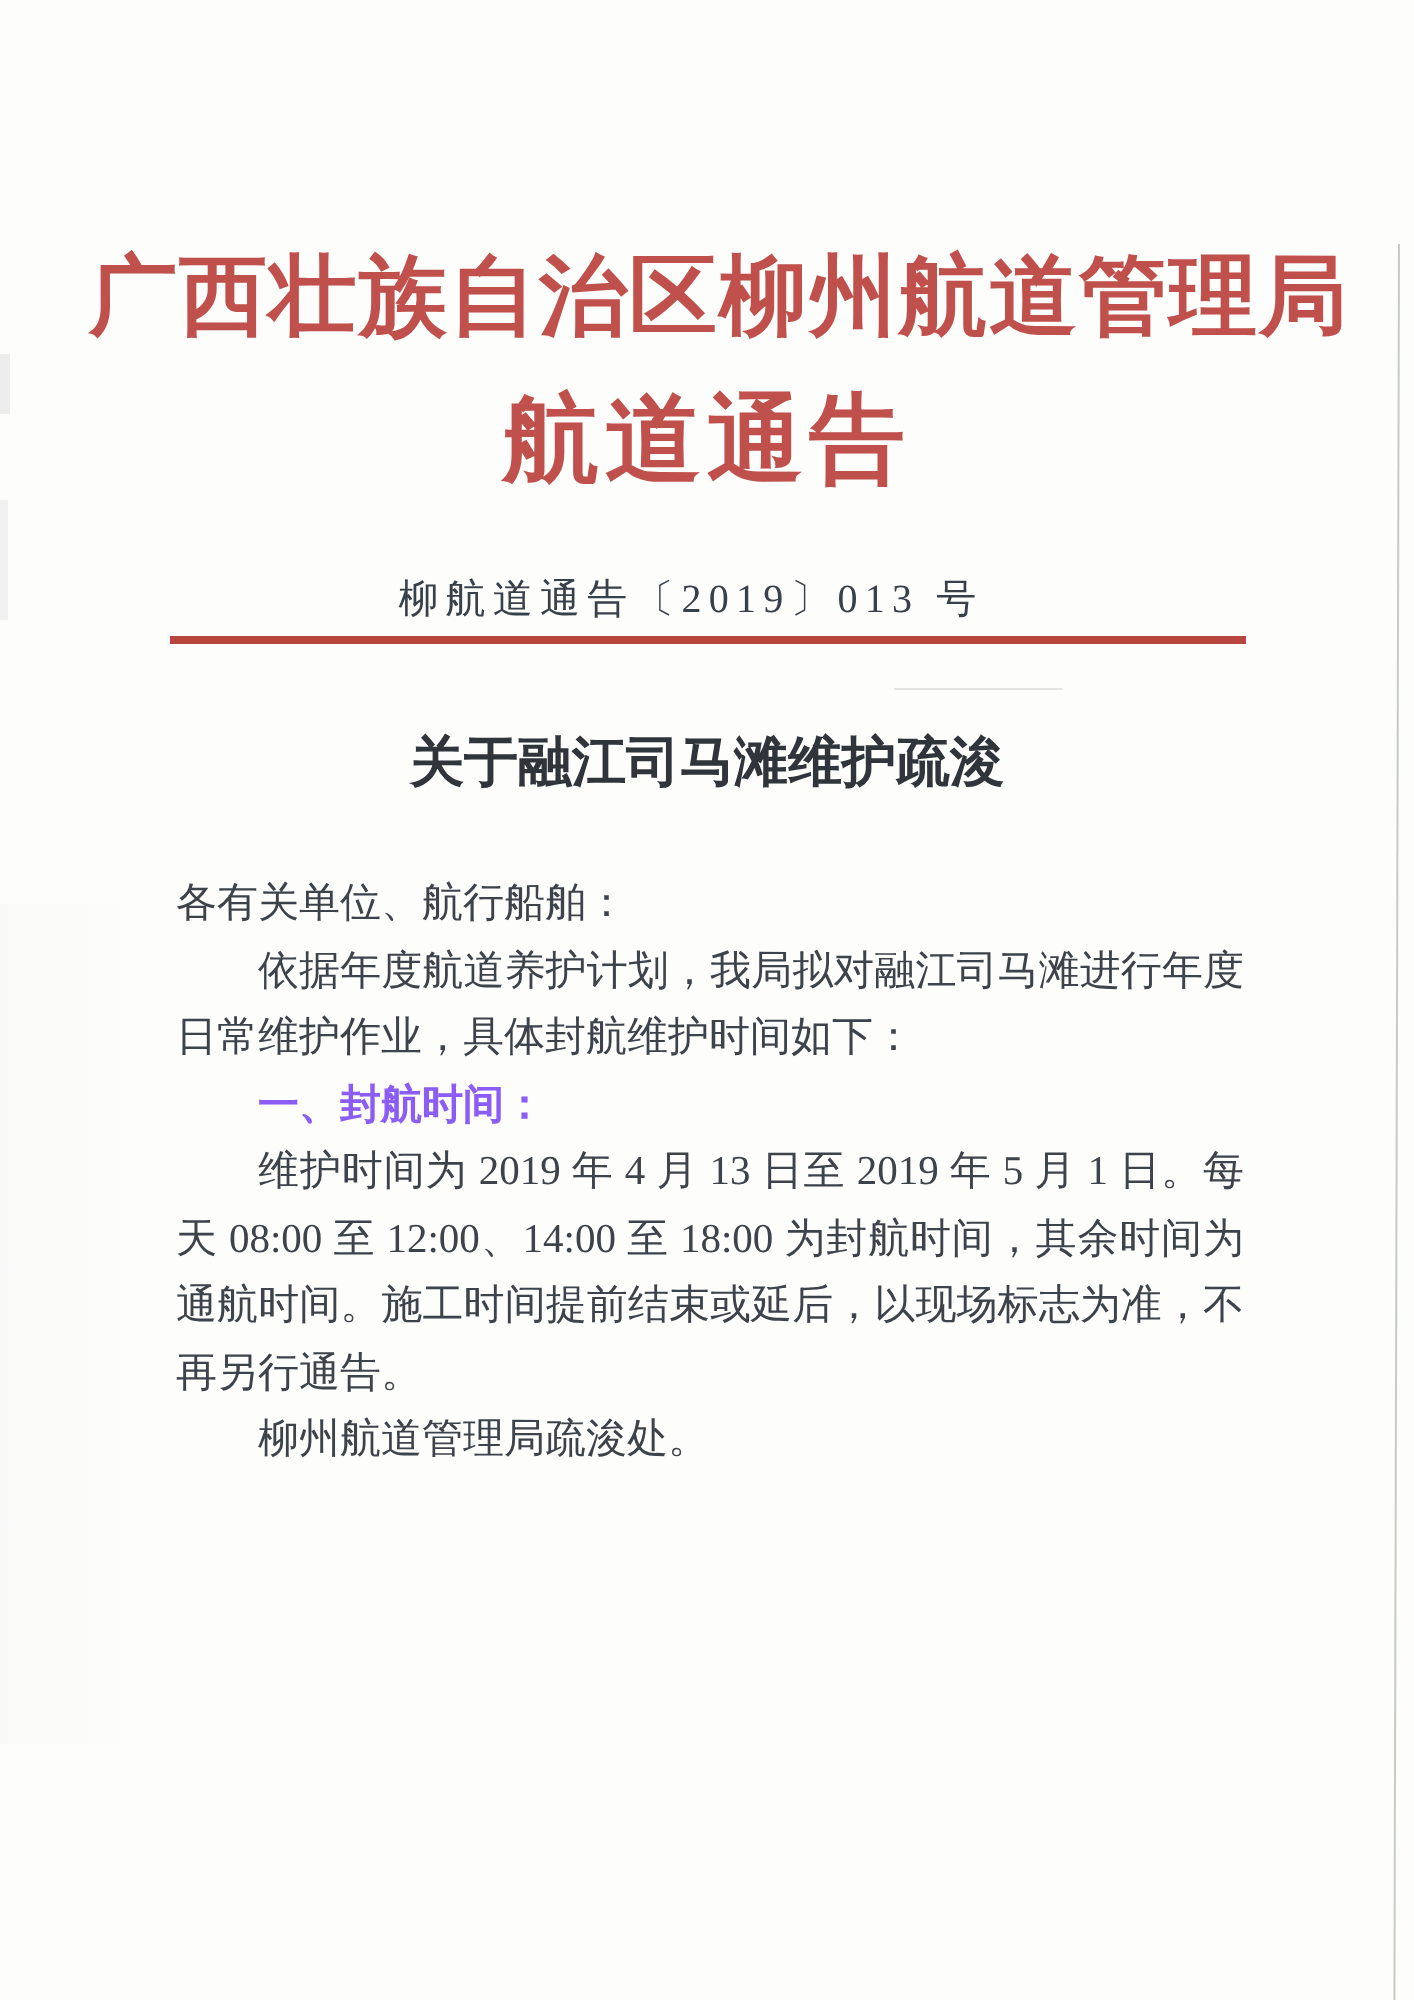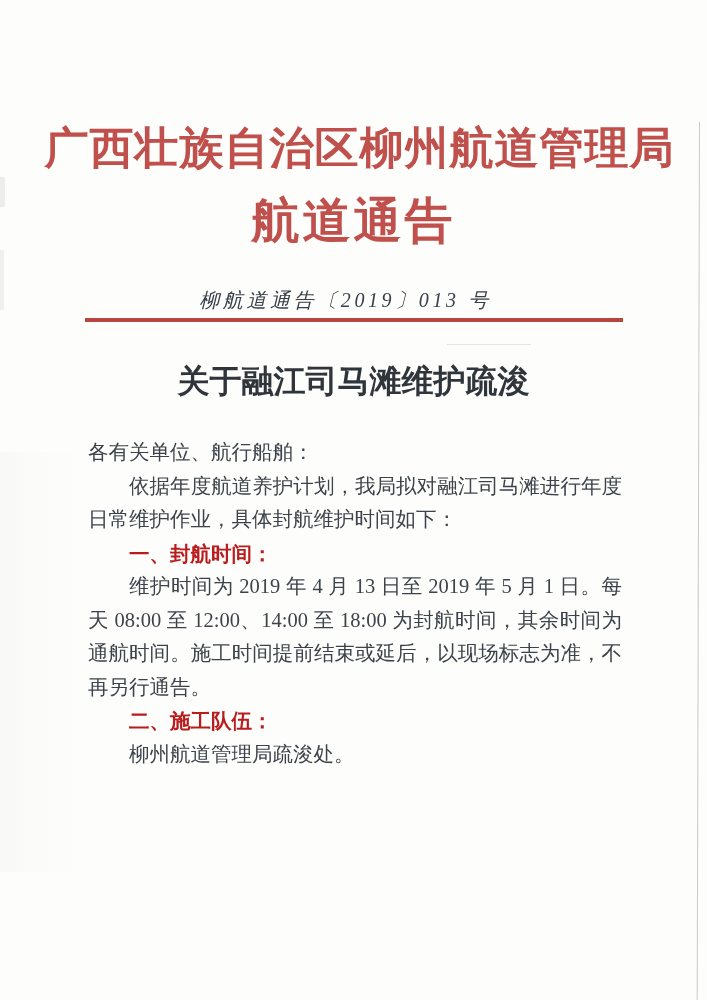--- a/index.html
+++ b/index.html
@@ -45,46 +45,45 @@
     font-size:48px;line-height:58px;
     font-weight:bold;letter-spacing:3px;
     color:var(--accent-red);
   }
   .doc-number{
     margin:37px 16px 0 0;
     text-align:center;
     font-size:20px;line-height:26px;
     letter-spacing:0.18em;
     color:#384049;
-    font-style:italic;
   }
   .red-rule{
     margin:5px auto 0 auto;
     width:538px;height:4px;
     background:var(--rule-red);
   }
   .notice-title{
     margin:45px 0 0 0;
     text-align:center;
-    font-size:32px;line-height:29px;
+    font-size:27px;line-height:29px;
     font-weight:bold;
     color:#2f353b;
   }
   .body-text{
     margin:40px 85px 0 88px;
     font-size:20.5px;line-height:33.5px;
     color:var(--body-text);
     text-align:justify;
   }
   .body-text p{margin:0;}
   .indent{text-indent:2em;}
   .section-heading{
-    font-family:Liberation Sans, sans-serif;
+    font-family:Liberation Serif, serif;
     font-weight:bold;
-    color:#b91c1c;
+    color:#8b5cf6;
     text-indent:2em;
   }
   p:empty{display:none;}
 </style>
 </head>
 <body>
 
 <div class="page">
 
   <div class="scan-blob blob-c"></div>
@@ -104,20 +103,19 @@
     <div>关于融江司马滩维护疏浚</div>
   </div>
 
   <div class="body-text">
     <p>各有关单位、航行船舶：</p>
     <p class="indent">依据年度航道养护计划，我局拟对融江司马滩进行年度日常维护作业，具体封航维护时间如下：</p>
 
     <p class="section-heading">一、封航时间：</p>
     <p class="indent">维护时间为 2019 年 4 月 13 日至 2019 年 5 月 1 日。每天 08:00 至 12:00、14:00 至 18:00 为封航时间，其余时间为通航时间。施工时间提前结束或延后，以现场标志为准，不再另行通告。</p>
 
-    <p class="section-heading">二、施工队伍：</p>
     <p class="indent">柳州航道管理局疏浚处。</p>
 
 
 
   </div>
 
 </div>
 
 </body></html>

